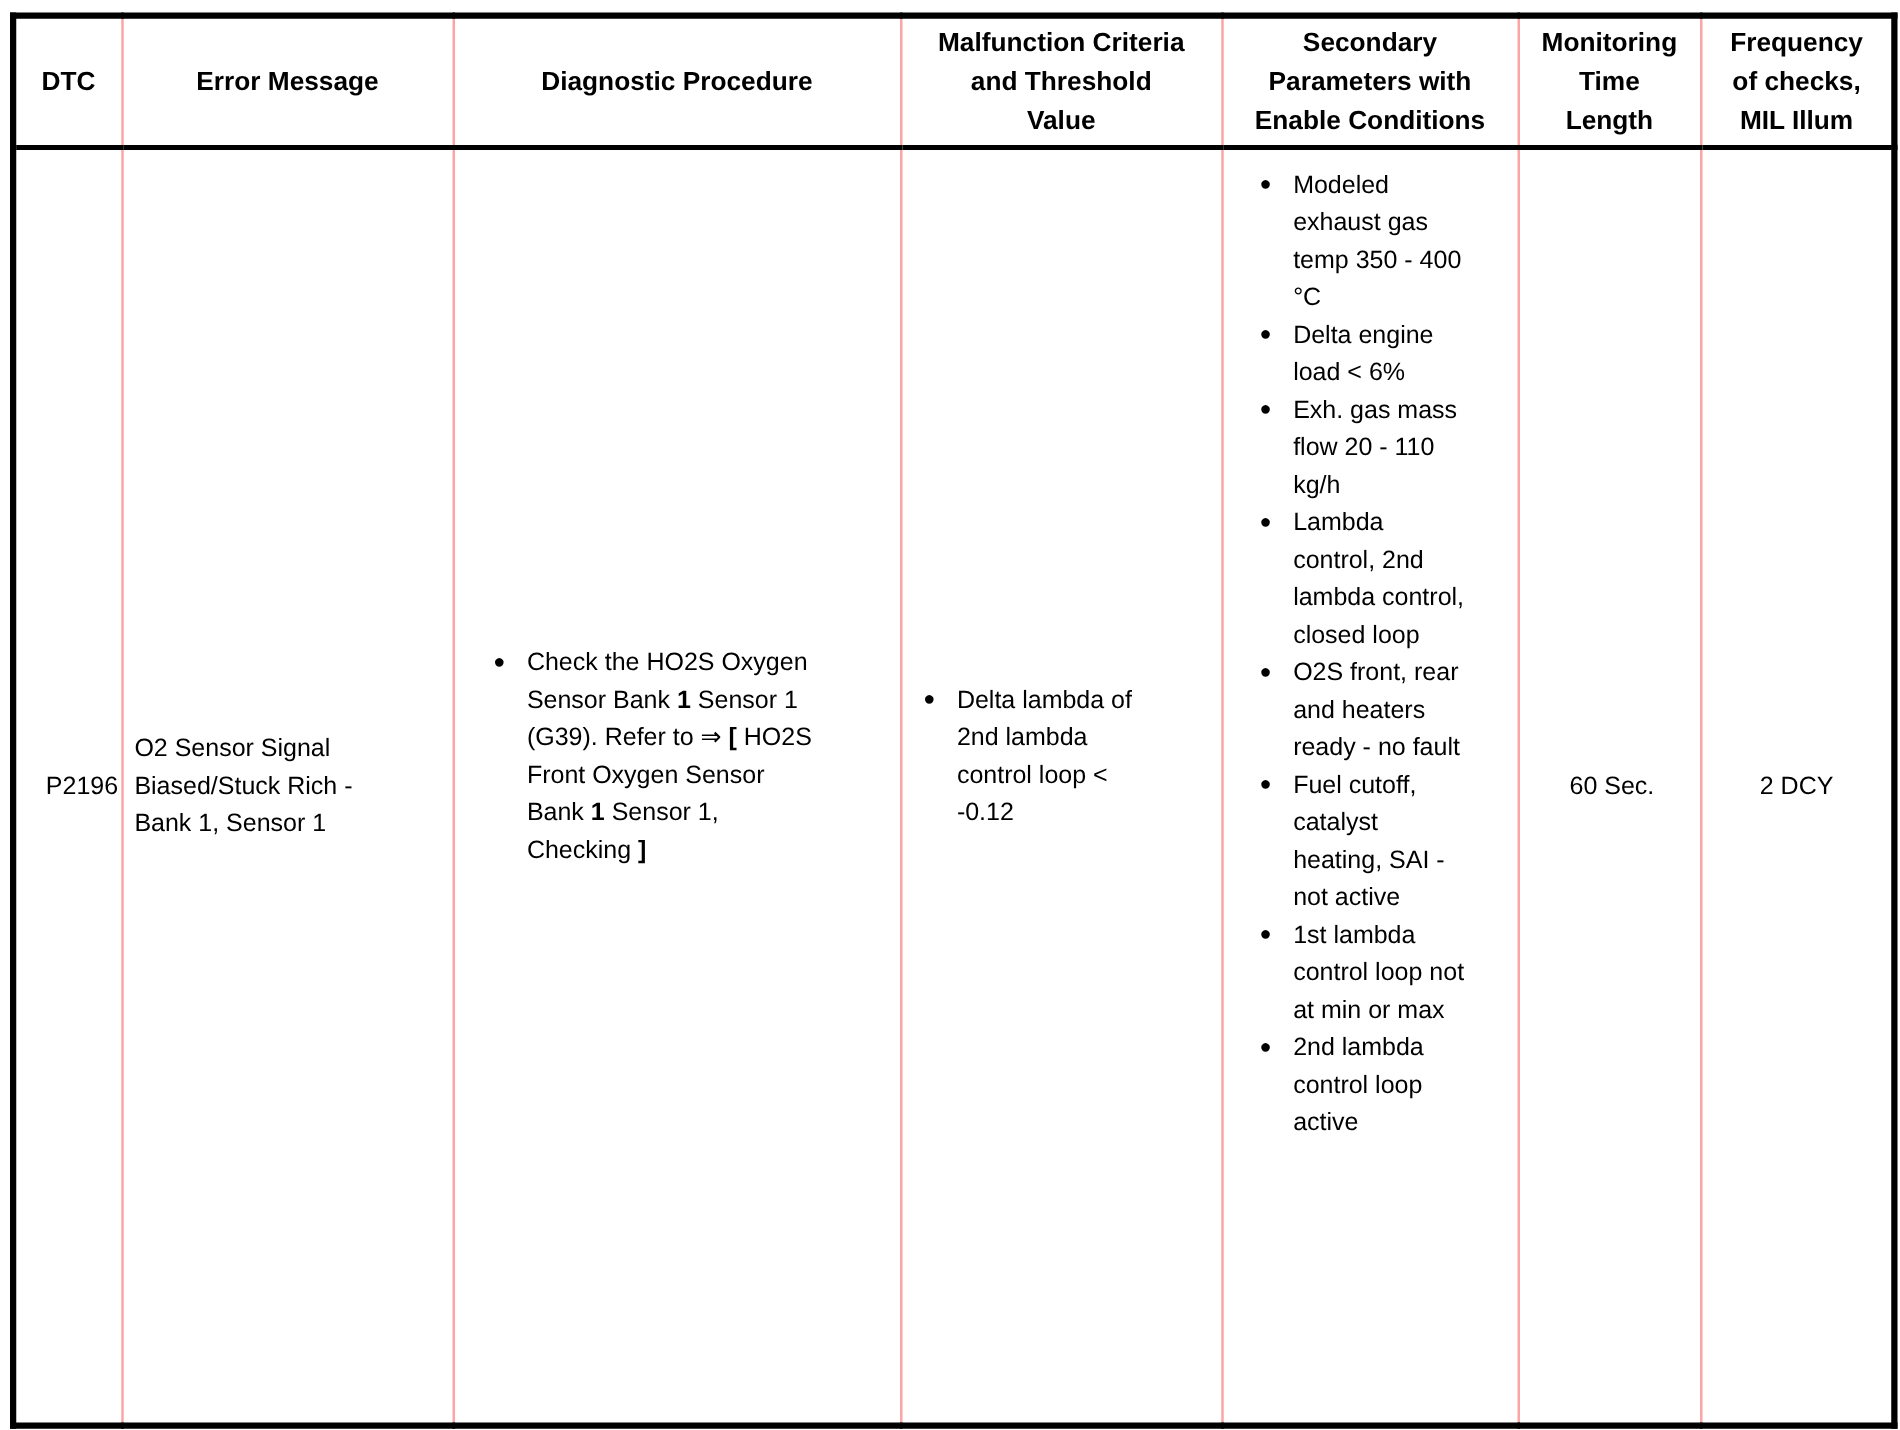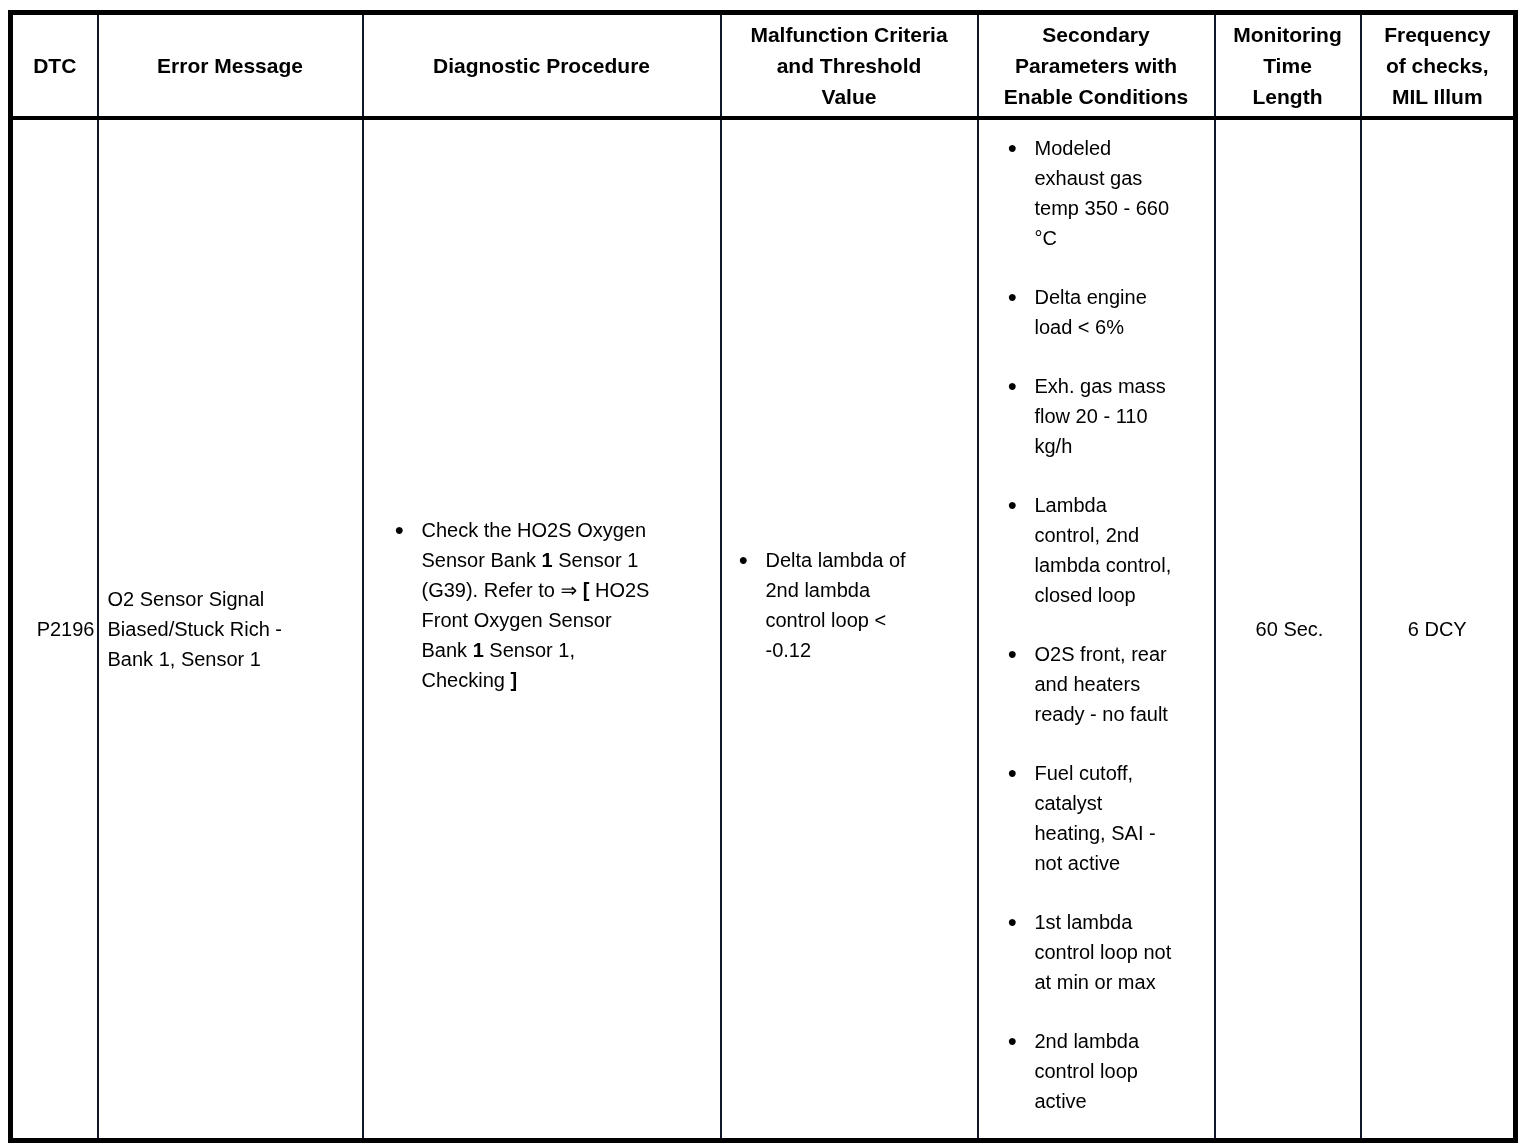--- a/index.html
+++ b/index.html
@@ -21,21 +21,21 @@
   table.dtc-table {
     position: absolute;
     left: 8px;
     top: 10px;
     width: 1505px;
     border-collapse: collapse;
     table-layout: fixed;
     border: 5px solid #000000;
   }
   th, td {
-    border: 2px solid #0f172a;
+    border: 2px solid #fca5a5;
     font-size: 20px;
     overflow: hidden;
   }
   thead tr { height: 104px; }
   tbody tr { height: 1022px; }
   th {
     font-weight: bold;
     font-size: 21px;
     line-height: 31px;
     text-align: center;
@@ -66,21 +66,21 @@
     line-height: 30px;
   }
   ul.bullets li::before {
     content: "\25CF";
     position: absolute;
     left: 0;
     top: 7px;
     font-size: 16px;
     line-height: 16px;
   }
-  ul.bullets li + li { margin-top: 29px; }
+  ul.bullets li + li { }
   td.c-diag ul.bullets { padding-left: 30px; }
   td.c-malf ul.bullets { padding-left: 16px; }
   .nudge { transform: translateY(-24px); }
   .b { font-weight: bold; }
 </style>
 </head>
 <body>
 
 <div class="page">
   <table class="dtc-table">
@@ -133,21 +133,21 @@
               <li>Delta lambda of
 2nd lambda
 control loop &lt;
 -0.12</li>
             </ul>
         </td>
         <td class="c-sec">
           <ul class="bullets">
               <li>Modeled
 exhaust gas
-temp 350 - 660
+temp 350 - 400
 °C</li>
               <li>Delta engine
 load &lt; 6%</li>
               <li>Exh. gas mass
 flow 20 - 110
 kg/h</li>
               <li>Lambda
 control, 2nd
 lambda control,
 closed loop</li>
@@ -160,17 +160,17 @@
 not active</li>
               <li>1st lambda
 control loop not
 at min or max</li>
               <li>2nd lambda
 control loop
 active</li>
             </ul>
         </td>
         <td class="c-mon">60 Sec.</td>
-        <td class="c-freq">6 DCY</td>
+        <td class="c-freq">2 DCY</td>
       </tr>
     </tbody>
   </table>
 </div>
 
 </body></html>

